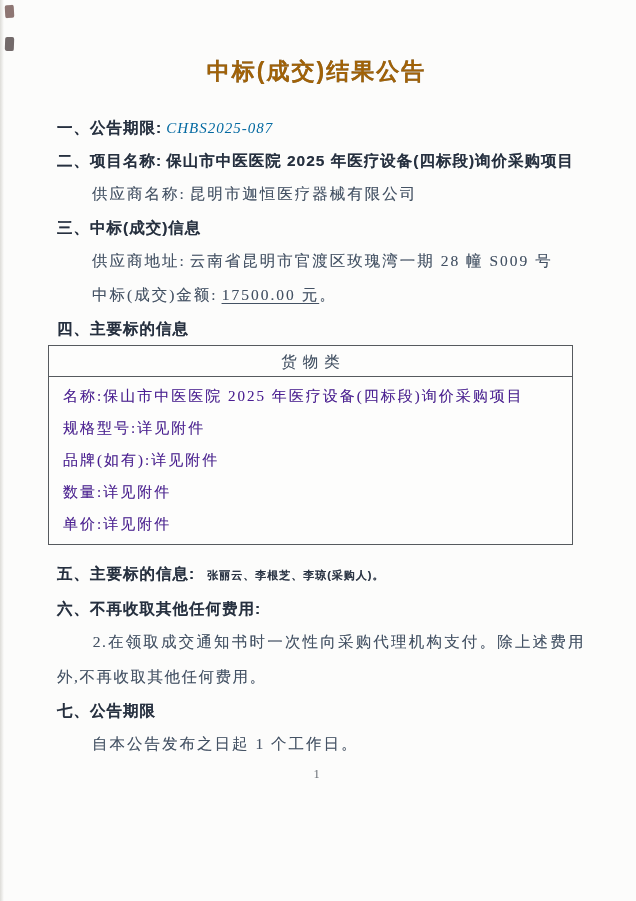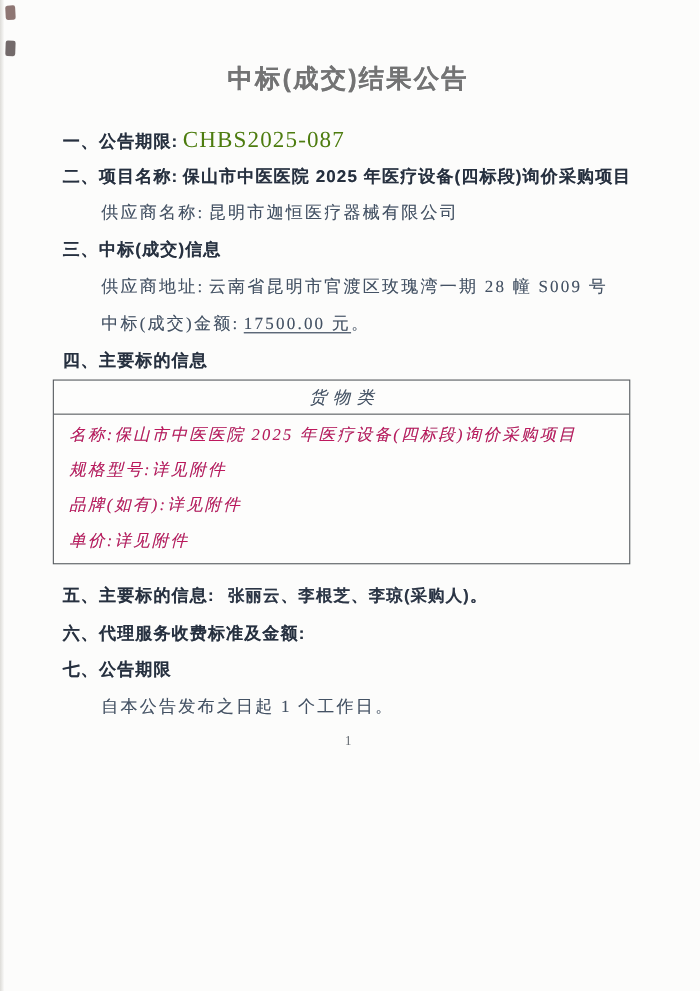--- a/index.html
+++ b/index.html
@@ -25,71 +25,70 @@
 
   .content { padding:0 51px 0 48px; }
 
   .doc-title {
     margin-top:55px;
     text-align:center;
     font-family:"Liberation Sans","DejaVu Sans",sans-serif;
     font-weight:700;
     font-size:23px; line-height:32px;
     letter-spacing:2px;
-    color:#737373;
+    color:#a16207;
     text-shadow:0 0 .5px rgba(35,45,60,.55);
   }
 
   .line { display:block; line-height:33px; height:33px; white-space:nowrap; }
   .line.tall { line-height:34px; height:34px; }
 
   .hd {
     font-family:"Liberation Sans","DejaVu Sans",sans-serif;
     font-weight:700; font-size:15.5px;
     color:#26303f; letter-spacing:1px;
     text-shadow:0 0 .4px rgba(38,48,63,.5);
   }
   .line.hd-line { padding-left:9px; }
   .line.ct-line { padding-left:44px; }
   .ct {
     font-size:15.5px; color:#445264; letter-spacing:2px;
     text-shadow:0 0 .4px rgba(68,82,100,.4);
   }
-  .serif-val { font-size:21px; color:#4d7c0f; letter-spacing:1px; }
+  .serif-val { font-size:15px; color:#0369a1; letter-spacing:1px;font-style:italic; }
   .underlined { text-decoration:underline; text-underline-offset:3px; }
 
   .first-gap { margin-top:24px; }
 
   
   .bid-table {
     margin-top:0;
     width:525px;
     border:1px solid #565a5e;
     background:#fdfdfc;
-    font-style:italic;
   }
   .bid-table-header {
     height:31px; line-height:31px;
     text-align:center;
     border-bottom:1px solid #565a5e;
     font-size:15.5px; color:#445264; letter-spacing:6px;
     padding-left:6px;
     text-shadow:0 0 .4px rgba(68,82,100,.4);
   }
   .bid-table-body { padding:3px 10px 4px 14px; }
   .bid-table-row {
     height:32px; line-height:32px; white-space:nowrap;
-    font-size:15px; color:#be185d; letter-spacing:2px;
+    font-size:15px; color:#4c1d95; letter-spacing:2px;
     text-shadow:0 0 .4px rgba(68,82,100,.4);
   }
 
   .s5-line { margin-top:12px; }
   .names {
     font-family:"Liberation Sans","DejaVu Sans",sans-serif;
-    font-weight:700; font-size:15px; color:#2b3545;
+    font-weight:700; font-size:11px; color:#2b3545;
     letter-spacing:1px; margin-left:8px;
     text-shadow:0 0 .4px rgba(43,53,69,.5);
   }
   .s6-line { margin-top:2px; }
 
   .para {
     margin-left:9px; width:528px;
     font-size:15.5px; line-height:34.5px;
     color:#445264; letter-spacing:1.5px;
     text-align:justify; text-indent:2.3em;
@@ -146,33 +145,35 @@
     <div class="line hd-line">
       <span class="hd">四、主要标的信息</span>
     </div>
 
     <div class="bid-table">
       <div class="bid-table-header">货物类</div>
       <div class="bid-table-body">
         <div class="bid-table-row">名称:保山市中医医院 2025 年医疗设备(四标段)询价采购项目</div>
         <div class="bid-table-row">规格型号:详见附件</div>
         <div class="bid-table-row">品牌(如有):详见附件</div>
+        <div class="bid-table-row">数量:详见附件</div>
         <div class="bid-table-row">单价:详见附件</div>
       </div>
     </div>
 
     <div class="line hd-line s5-line">
       <span class="hd">五、主要标的信息:</span>
       <span class="names">张丽云、李根芝、李琼(采购人)。</span>
     </div>
 
     <div class="line hd-line s6-line">
-      <span class="hd">六、代理服务收费标准及金额:</span>
+      <span class="hd">六、不再收取其他任何费用:</span>
     </div>
 
+    <p class="para">2.在领取成交通知书时一次性向采购代理机构支付。除上述费用外,不再收取其他任何费用。</p>
 
     <div class="line hd-line">
       <span class="hd">七、公告期限</span>
     </div>
 
     <div class="line tall ct-line">
       <span class="ct">自本公告发布之日起 1 个工作日。</span>
     </div>
 
     <div class="pageno">1</div>

